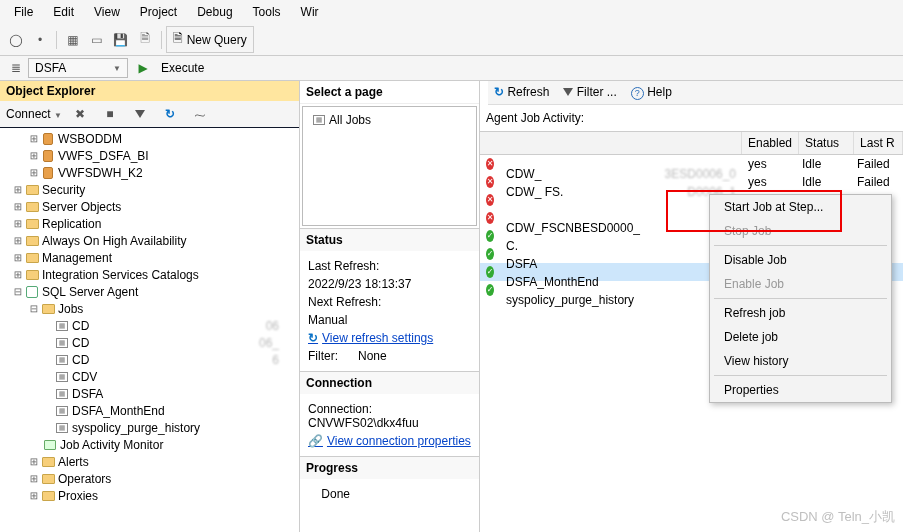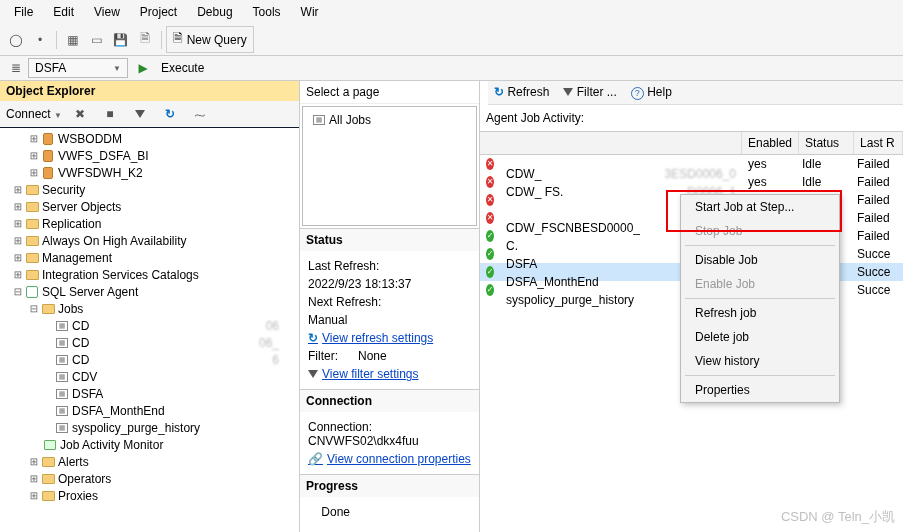--- a/index.html
+++ b/index.html
@@ -21,21 +21,21 @@
   .oe-conn { padding: 3px 6px; border-bottom: 1px solid #0f172a; display: flex; align-items: center; gap: 6px; background: #f5f5f5; }
   .tree { flex: 1; overflow: hidden; padding: 2px 0; }
   .tn { display: flex; align-items: center; white-space: nowrap; height: 17px; padding-left: 4px; }
   .tn .expander { width: 12px; text-align: center; color: #666; font-size: 10px; }
   .tn .icon { width: 16px; height: 14px; display: inline-flex; align-items: center; justify-content: center; margin-right: 2px; }
   .folder { background: #f7cf7a; border: 1px solid #c9a54a; width: 13px; height: 10px; border-radius: 1px; }
   .db { width: 10px; height: 12px; background: #e8a04b; border: 1px solid #b97a2e; border-radius: 2px; }
   .jobicon { width: 12px; height: 10px; border: 1px solid #888; display: flex; align-items: center; justify-content: center; font-size: 7px; color: #888; }
   .agenticon { width: 12px; height: 12px; border: 1px solid #5a7; border-radius: 2px; }
   .left { position: relative; }
-  .mid-hdr { background: #fff; padding: 4px 6px; font-weight: normal; border-bottom: 1px solid #eee; }
+  .mid-hdr { background: #fff; padding: 4px 6px; font-weight: bold; border-bottom: 1px solid #eee; }
   .mid-box { border: 1px solid #bbb; margin: 2px; height: 120px; padding: 4px; }
   .mid-sechead { border-top: 1px solid #ccc; padding: 4px 6px; font-weight: bold; background: #f8f8f8; }
   .mid-body { padding: 4px 8px; }
   .mid-row { margin: 4px 0; }
   .linklike { color: #0645c8; text-decoration: underline; display: inline-flex; align-items: center; gap: 4px; }
   .right-tb { display: flex; align-items: center; padding: 4px 6px; gap: 14px; border-bottom: 1px solid #ddd; background: #f5f5f5; margin-left: 8px; }
   .right-lbl { padding: 6px 6px; }
   .grid-head { display: flex; background: #f3f3f3; border-top: 1px solid #ccc; border-bottom: 1px solid #ccc; }
   .gh { padding: 4px 6px; border-right: 1px solid #ddd; }
   .gh.jname { flex: 0 0 262px; }
@@ -46,21 +46,21 @@
   .gc { padding: 1px 6px; overflow: hidden; }
   .gc.icon { flex: 0 0 20px; display: flex; align-items: center; justify-content: center; }
   .gc.jname { flex: 0 0 242px; margin-top: 20px; }
   .gc.en { flex: 0 0 54px; }
   .gc.st { flex: 0 0 55px; }
   .gc.lr { flex: 1; }
   .stat-ok { width: 12px; height: 12px; background: #3a3; border-radius: 50%; display: flex; align-items: center; justify-content: center; color: #fff; font-size: 8px; }
   .stat-bad { width: 12px; height: 12px; background: #d33; border-radius: 50%; display: flex; align-items: center; justify-content: center; color: #fff; font-size: 8px; }
   .rowsel { background: #cde6fb; }
   .smudge { color: #bbb; filter: blur(1px); }
-  .ctxmenu { position: absolute; left: 680px; top: 194px; width: 160px; background: #f3f3f3; border: 1px solid #bbb; box-shadow: 2px 2px 6px rgba(0,0,0,0.25); z-index: 20; }
+  .ctxmenu { position: absolute; left: 709px; top: 194px; width: 183px; background: #f3f3f3; border: 1px solid #bbb; box-shadow: 2px 2px 6px rgba(0,0,0,0.25); z-index: 20; }
   .ctxitem { padding: 5px 14px; }
   .ctxitem.dis { color: #999; }
   .ctxsep { height: 1px; background: #ccc; margin: 2px 4px; }
   .redbox2 { position: absolute; left: 666px; top: 190px; width: 176px; height: 42px; border: 2px solid #e00; z-index: 21; pointer-events: none; }
   .watermark { position: absolute; right: 8px; bottom: 6px; color: #bfbfbf; font-size: 13px; z-index: 30; }
   .rspace { width: 3px; }
   .chev { font-size: 8px; color: #666; }
   .refreshsym { color: #0a72c7; font-weight: bold; }
   .filtersym::before { content: ""; display: inline-block; border-top: 8px solid #555; border-left: 5px solid transparent; border-right: 5px solid transparent; }
   .helpsym { width: 13px; height: 13px; border: 1px solid #2a6db8; border-radius: 50%; color: #2a6db8; display: inline-flex; align-items: center; justify-content: center; font-size: 9px; }
@@ -287,24 +287,20 @@
     <div class="mid-body">
       <div class="mid-row">Last Refresh:</div>
       <div class="mid-row">2022/9/23 18:13:37</div>
       <div class="mid-row">Next Refresh:</div>
       <div class="mid-row">Manual</div>
       <div class="mid-row"><span class="linklike">
             <span class="refreshsym">↻</span>
             <span>View refresh settings</span>
           </span></div>
       <div class="mid-row"><span>Filter:</span>&nbsp;&nbsp;&nbsp;&nbsp;&nbsp;&nbsp;<span>None</span></div>
-      <div class="mid-row"><span class="linklike">
-            <span class="filtersym"></span>
-            <span>View filter settings</span>
-          </span></div>
     </div>
     <div class="mid-sechead">Connection</div>
     <div class="mid-body">
       <div class="mid-row">Connection: CNVWFS02\dkx4fuu</div>
       <div class="mid-row"><span class="linklike">
             <span>🔗</span>
             <span>View connection properties</span>
           </span></div>
     </div>
     <div class="mid-sechead">Progress</div>

